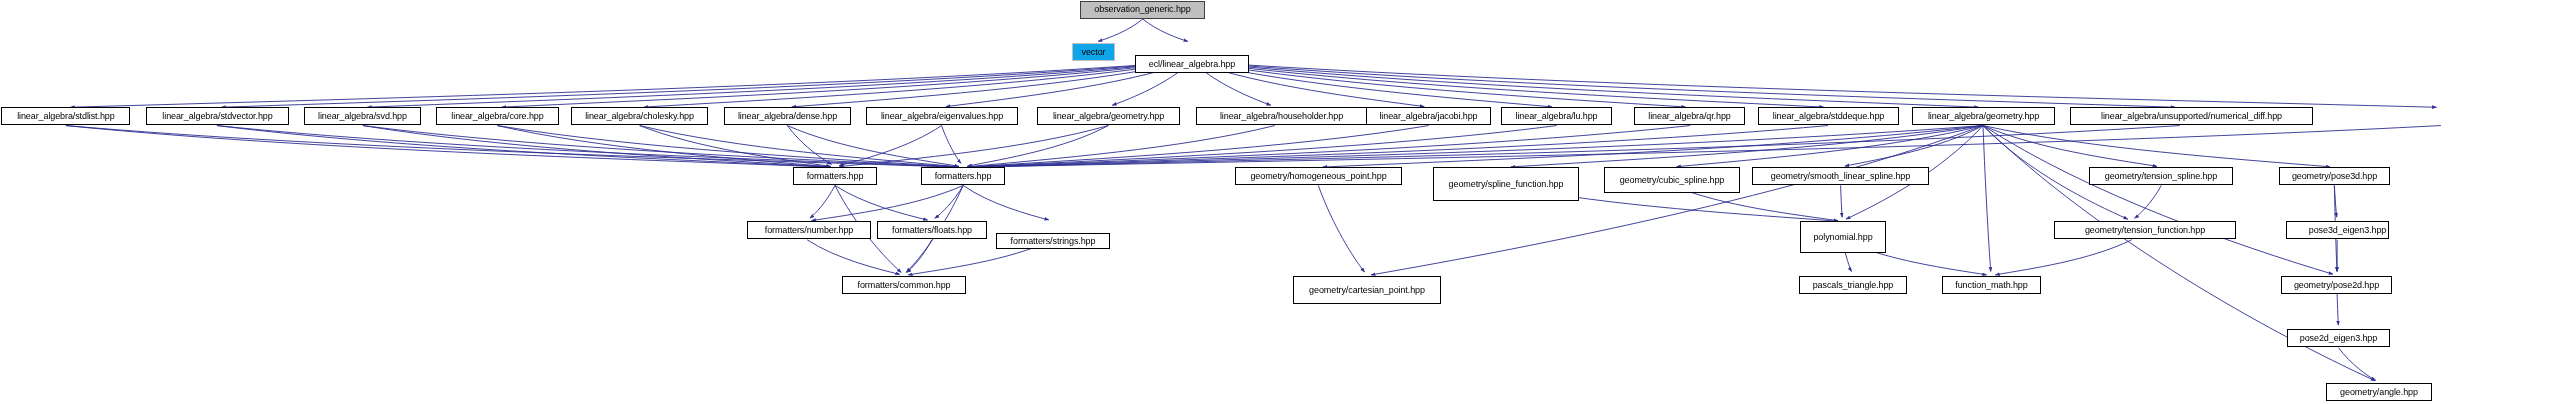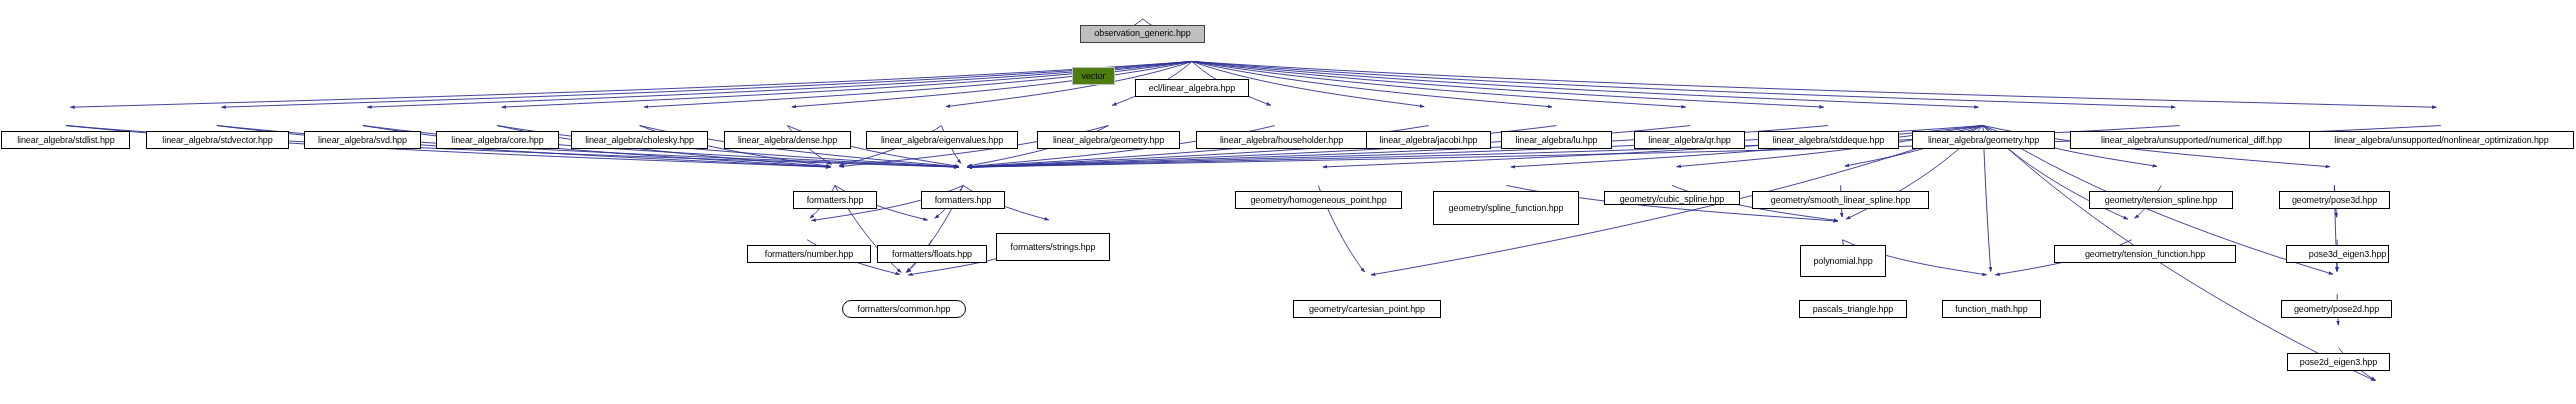--- a/index.html
+++ b/index.html
@@ -33,29 +33,28 @@
     justify-content: center;
     background: #ffffff;
     border: 0.7px solid #000000;
     color: #000000;
     white-space: nowrap;
     line-height: 1;
     height: 18px;
     font-size: 9px;
     letter-spacing: -0.1px;
     z-index: 5;
-    margin-top: 24px;
   }
   .node.root {
     background: #bfbfbf;
     border: 0.7px solid #404040;
   }
   .node.sys {
     border: 0.7px solid #c0c0c0;
-    background: #4d7c0f;
+    background: #0ea5e9;
   }
   .node-label {
     padding: 0 3.5px;
     pointer-events: none;
   }
 </style>
 </head>
 <body>
 
 <div id="graph-canvas">
@@ -190,69 +189,66 @@
     </div>
     <div class="node" style="left: 1758px; top: 107px; width: 141px; height: 18px;">
       <span class="node-label">linear_algebra/stddeque.hpp</span>
     </div>
     <div class="node" style="left: 1912px; top: 107px; width: 143px; height: 18px;">
       <span class="node-label">linear_algebra/geometry.hpp</span>
     </div>
     <div class="node" style="left: 2070px; top: 107px; width: 243px; height: 18px;">
       <span class="node-label">linear_algebra/unsupported/numerical_diff.hpp</span>
     </div>
-    <div class="node" style="left: 2309px; top: 107px; width: 265px; height: 18px;">
-      <span class="node-label">linear_algebra/unsupported/nonlinear_optimization.hpp</span>
-    </div>
     <div class="node" style="left: 793px; top: 167px; width: 84px; height: 18px;">
       <span class="node-label">formatters.hpp</span>
     </div>
     <div class="node" style="left: 921px; top: 167px; width: 84px; height: 18px;">
       <span class="node-label">formatters.hpp</span>
     </div>
     <div class="node" style="left: 1235px; top: 167px; width: 167px; height: 18px;">
       <span class="node-label">geometry/homogeneous_point.hpp</span>
     </div>
     <div class="node" style="left: 1433px; top: 167px; width: 146px; height: 34px;">
       <span class="node-label">geometry/spline_function.hpp</span>
     </div>
-    <div class="node" style="left: 1604px; top: 167px; width: 136px; height: 14px; align-items: flex-end;">
+    <div class="node" style="left: 1604px; top: 167px; width: 136px; height: 26px;">
       <span class="node-label">geometry/cubic_spline.hpp</span>
     </div>
     <div class="node" style="left: 1752px; top: 167px; width: 177px; height: 18px;">
       <span class="node-label">geometry/smooth_linear_spline.hpp</span>
     </div>
     <div class="node" style="left: 2089px; top: 167px; width: 144px; height: 18px;">
       <span class="node-label">geometry/tension_spline.hpp</span>
     </div>
     <div class="node" style="left: 2279px; top: 167px; width: 111px; height: 18px;">
       <span class="node-label">geometry/pose3d.hpp</span>
     </div>
     <div class="node" style="left: 747px; top: 221px; width: 124px; height: 18px;">
       <span class="node-label">formatters/number.hpp</span>
     </div>
     <div class="node" style="left: 877px; top: 221px; width: 110px; height: 18px;">
       <span class="node-label">formatters/floats.hpp</span>
     </div>
-    <div class="node" style="left: 996px; top: 209px; width: 114px; height: 28px;">
+    <div class="node" style="left: 996px; top: 233px; width: 114px; height: 16px;">
       <span class="node-label">formatters/strings.hpp</span>
     </div>
     <div class="node" style="left: 1800px; top: 221px; width: 86px; height: 32px;">
       <span class="node-label">polynomial.hpp</span>
     </div>
     <div class="node" style="left: 2054px; top: 221px; width: 182px; height: 18px;">
       <span class="node-label">geometry/tension_function.hpp</span>
     </div>
     <div class="node" style="left: 2286px; top: 221px; width: 103px; height: 18px; padding-left: 20px;">
       <span class="node-label">pose3d_eigen3.hpp</span>
     </div>
-    <div class="node" style="left: 842px; top: 276px; width: 124px; height: 18px; border-radius: 9px;">
+    <div class="node" style="left: 842px; top: 276px; width: 124px; height: 18px;">
       <span class="node-label">formatters/common.hpp</span>
     </div>
-    <div class="node" style="left: 1293px; top: 276px; width: 148px; height: 18px;">
+    <div class="node" style="left: 1293px; top: 276px; width: 148px; height: 28px;">
       <span class="node-label">geometry/cartesian_point.hpp</span>
     </div>
     <div class="node" style="left: 1799px; top: 276px; width: 108px; height: 18px;">
       <span class="node-label">pascals_triangle.hpp</span>
     </div>
     <div class="node" style="left: 1942px; top: 276px; width: 99px; height: 18px;">
       <span class="node-label">function_math.hpp</span>
     </div>
     <div class="node" style="left: 2281px; top: 276px; width: 111px; height: 18px;">
       <span class="node-label">geometry/pose2d.hpp</span>

